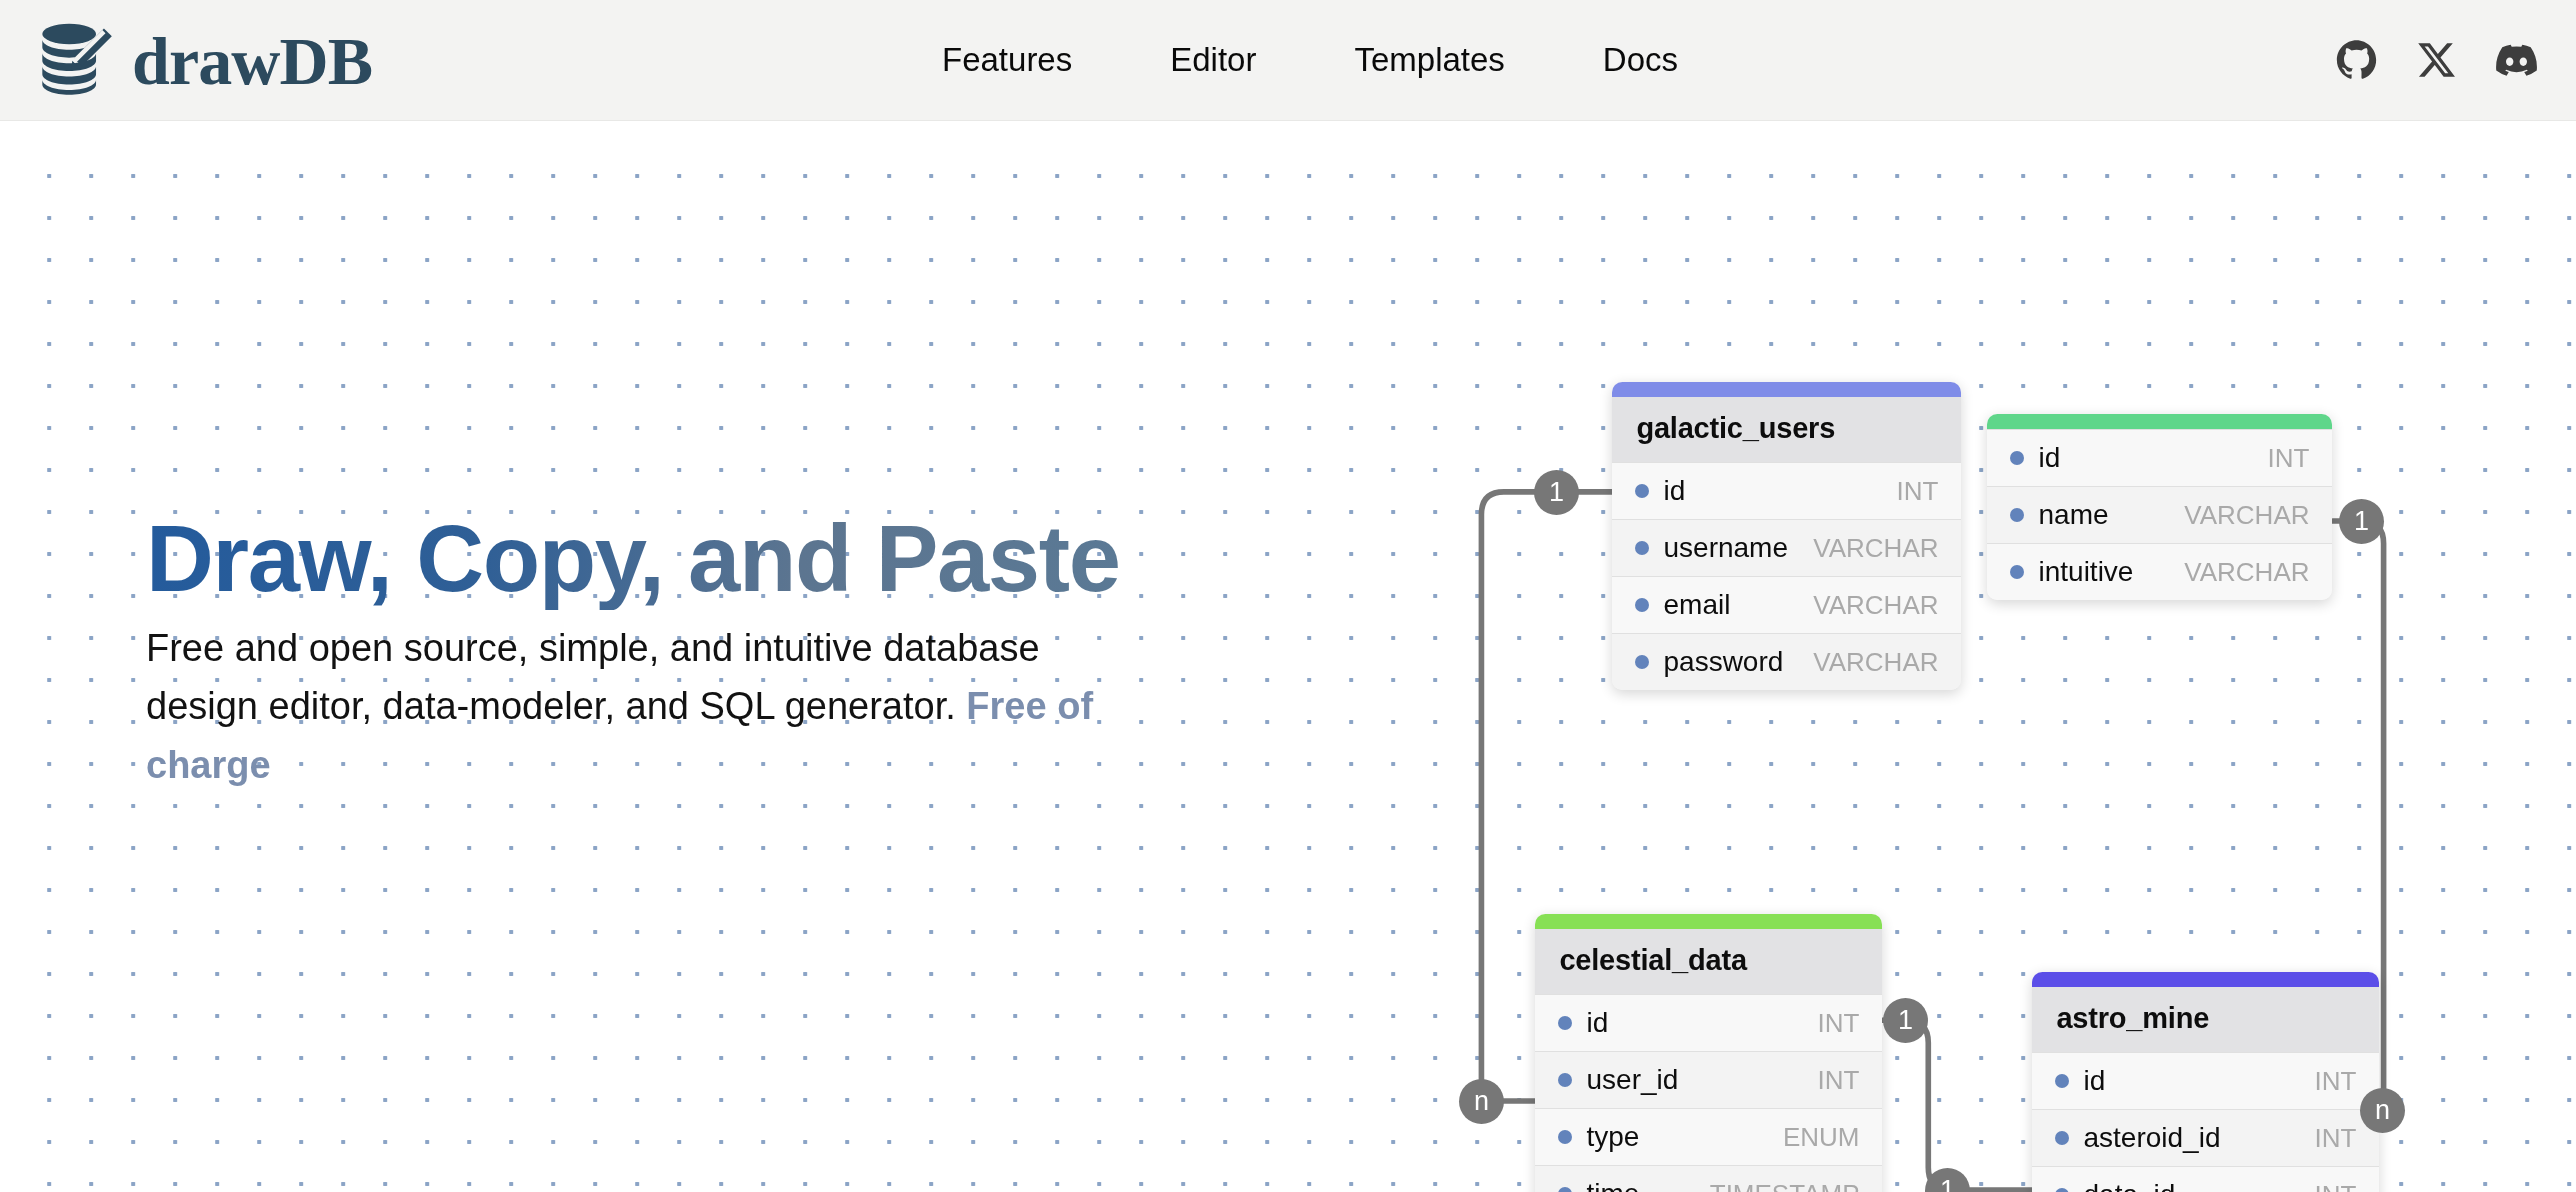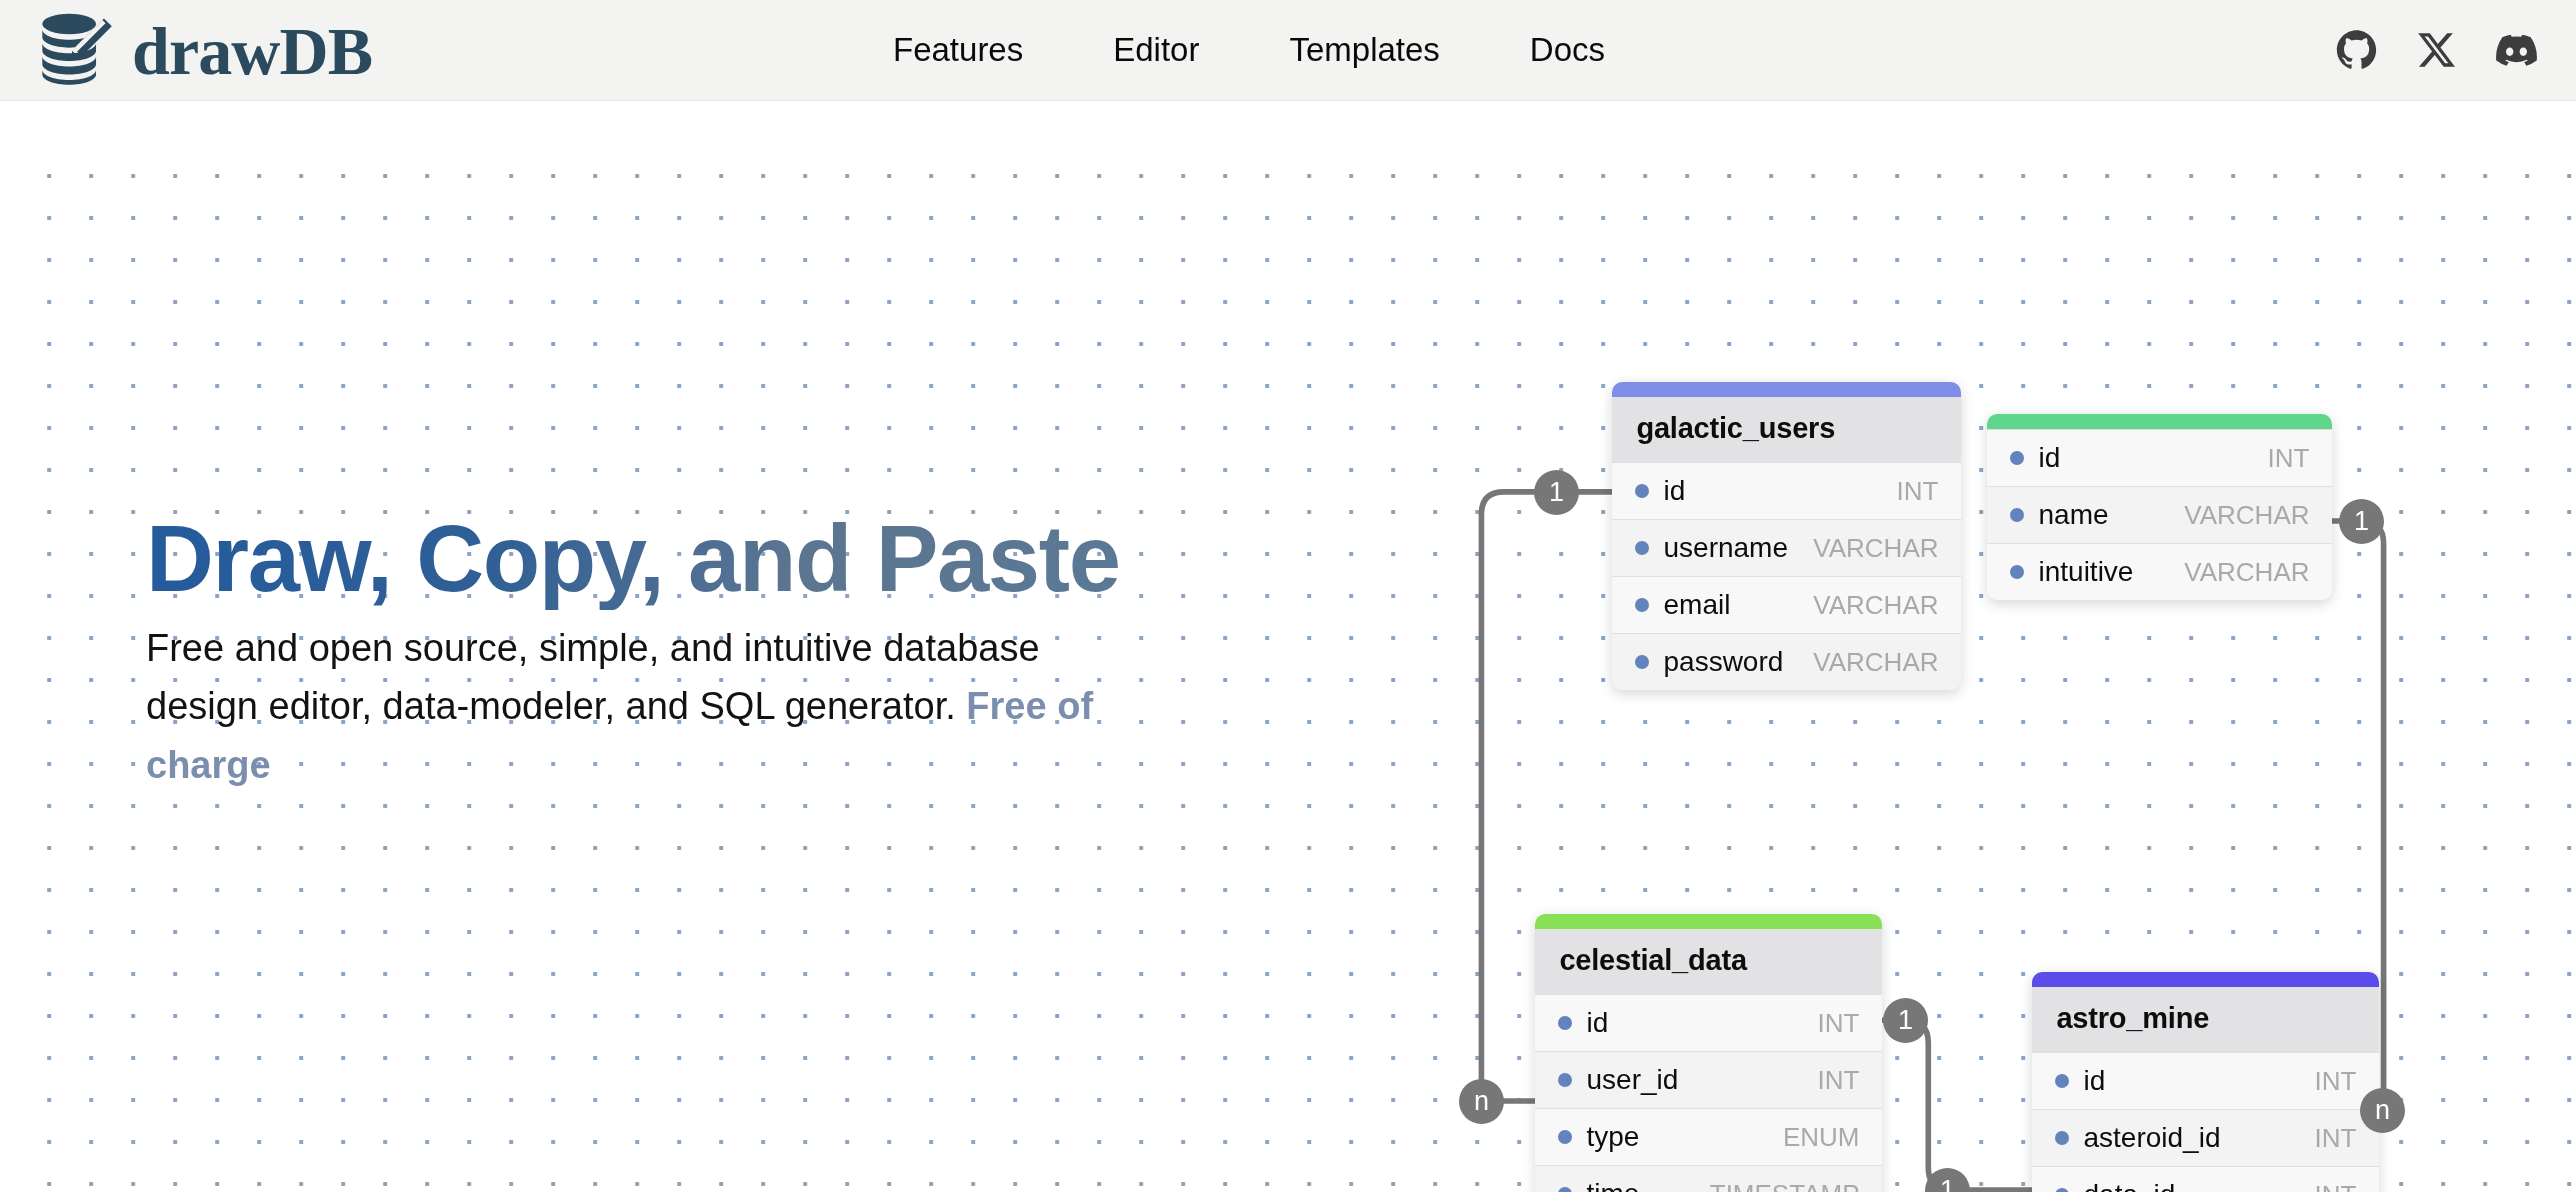--- a/index.html
+++ b/index.html
@@ -18,21 +18,21 @@
     height: 1192px;
     background: #ffffff;
     overflow: hidden;
   }
 
   
   .header {
     position: absolute;
     top: 0; left: 0;
     width: 2576px;
-    height: 101px;
+    height: 121px;
     background: #f3f3f2;
     border-bottom: 0.9px solid #e8e8e6;
     z-index: 40;
   }
 
   .brand {
     position: absolute;
     left: 36px;
     top: 50%;
     transform: translateY(-50%);
@@ -49,26 +49,26 @@
     font-size: 68px;
     font-weight: 700;
     color: #2c4a5e;
     letter-spacing: -0.9px;
     line-height: 1;
     white-space: nowrap;
   }
 
   .nav {
     position: absolute;
-    left: 852px;
+    left: 901px;
     top: 50%;
     transform: translateY(-50%);
     display: flex;
     align-items: center;
-    gap: 8px;
+    gap: 16px;
   }
 
   .nav-item {
     font-size: 33px;
     color: #0a0a0a;
     padding: 9.4px 41px;
     white-space: nowrap;
     cursor: pointer;
     font-weight: 400;
   }

